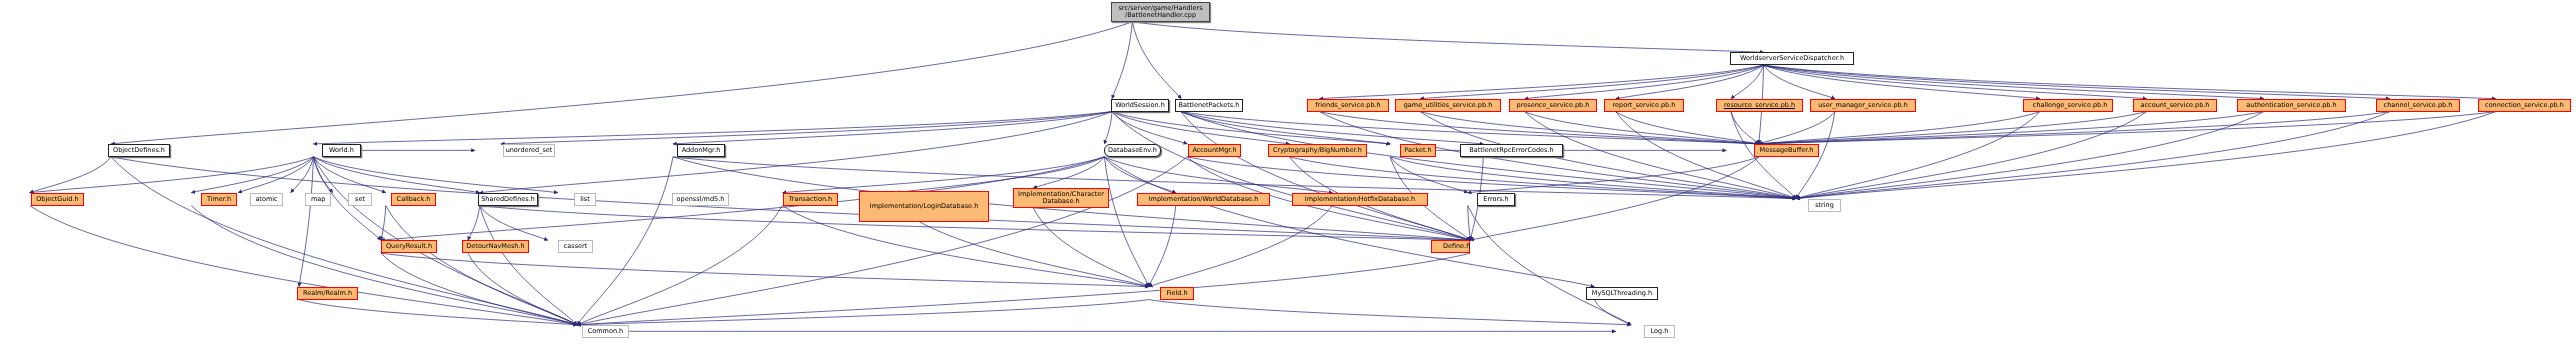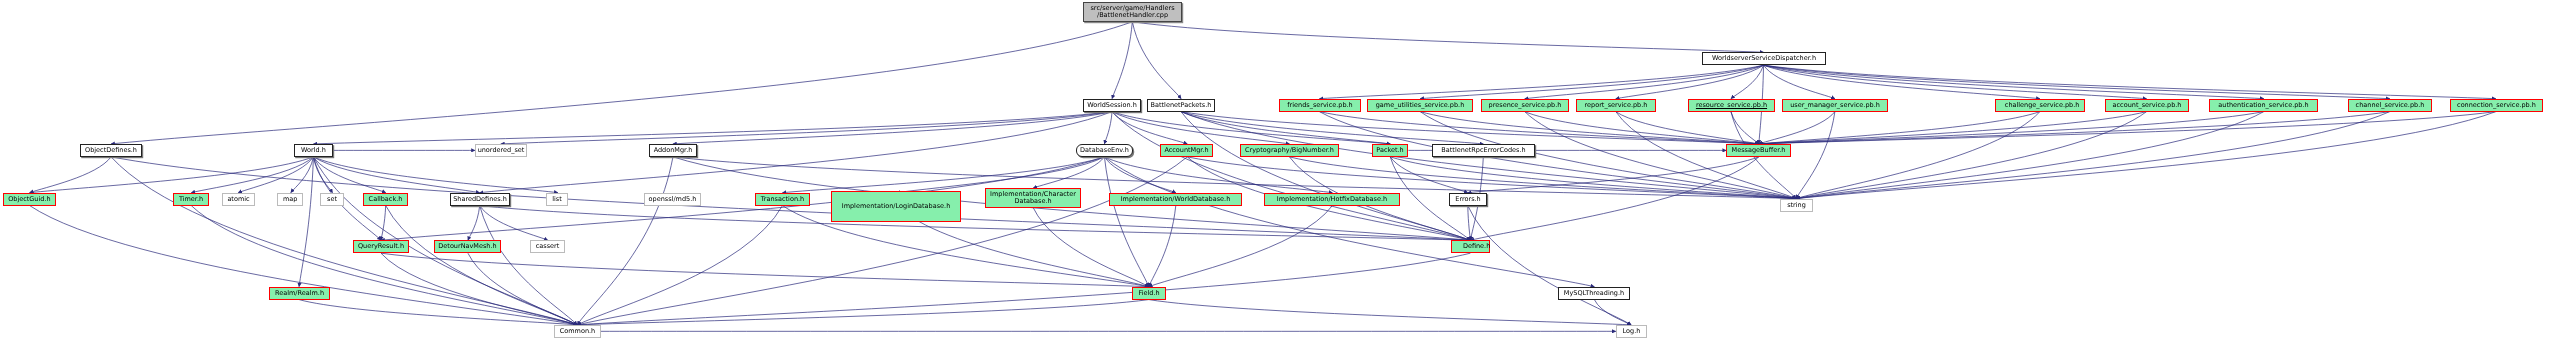--- a/index.html
+++ b/index.html
@@ -20,29 +20,30 @@
     align-items:center;
     justify-content:center;
     text-align:center;
     font-size:6.5px;
     line-height:1.12;
     color:#000000;
     background:#ffffff;
     white-space:pre-line;
     padding:0 1.8px;
     z-index:5;
+    margin-left:28px;
   }
   
   .n-plain{border:0.6px solid #bbbbbb;background:#ffffff;}
   
   .n-doc{border:0.6px solid #222222;background:#ffffff;}
   
   .n-doc-sh{border:0.6px solid #222222;background:#ffffff;box-shadow:1.2px 1.2px 0 #777777;}
   
-  .n-red{border:0.6px solid #ff0000;background:#86efac;}
+  .n-red{border:0.6px solid #ff0000;background:#fdba74;}
   
   .n-root{border:0.6px solid #444444;background:#bfbfbf;box-shadow:1.2px 1.2px 0 #888888;}
 </style>
 </head>
 <body>
 
 <div id="graph">
   <svg id="edges" xmlns="http://www.w3.org/2000/svg" viewBox="0 0 4384 589" width="2576" height="346">
     <defs>
       <marker id="arrow" viewBox="0 0 10 10" refX="9" refY="5" markerWidth="6" markerHeight="6" orient="auto-start-reverse">
@@ -207,21 +208,21 @@
       <div class="node n-red" style="left: 831px; top: 191px; width: 130px; height: 31px;">Implementation/LoginDatabase.h</div>
       <div class="node n-red" style="left: 985px; top: 188px; width: 96px; height: 20px;">Implementation/Character
 Database.h</div>
       <div class="node n-red" style="left: 1109px; top: 193px; width: 133px; height: 13px;">Implementation/WorldDatabase.h</div>
       <div class="node n-red" style="left: 1264px; top: 193px; width: 136px; height: 13px;">Implementation/HotfixDatabase.h</div>
       <div class="node n-doc-sh" style="left: 1449px; top: 193px; width: 38px; height: 13px;">Errors.h</div>
       <div class="node n-plain" style="left: 1780px; top: 199px; width: 33px; height: 13px;">string</div>
       <div class="node n-red" style="left: 353px; top: 240px; width: 56px; height: 13px;">QueryResult.h</div>
       <div class="node n-red" style="left: 434px; top: 240px; width: 67px; height: 13px;">DetourNavMesh.h</div>
       <div class="node n-plain" style="left: 530px; top: 240px; width: 35px; height: 13px;">cassert</div>
-      <div class="node n-red" style="left: 1451px; top: 240px; width: 39px; height: 13px; padding-left: 14px;">Define.h</div>
+      <div class="node n-red" style="left: 1403px; top: 240px; width: 39px; height: 13px; padding-left: 14px;">Define.h</div>
       <div class="node n-red" style="left: 269px; top: 287px; width: 61px; height: 13px;">Realm/Realm.h</div>
       <div class="node n-red" style="left: 1132px; top: 287px; width: 34px; height: 13px;">Field.h</div>
       <div class="node n-doc" style="left: 1558px; top: 287px; width: 72px; height: 13px;">MySQLThreading.h</div>
       <div class="node n-plain" style="left: 554px; top: 325px; width: 47px; height: 13px;">Common.h</div>
       <div class="node n-plain" style="left: 1616px; top: 325px; width: 31px; height: 13px;">Log.h</div>
     </div>
 </div>
 
 
 </body></html>

